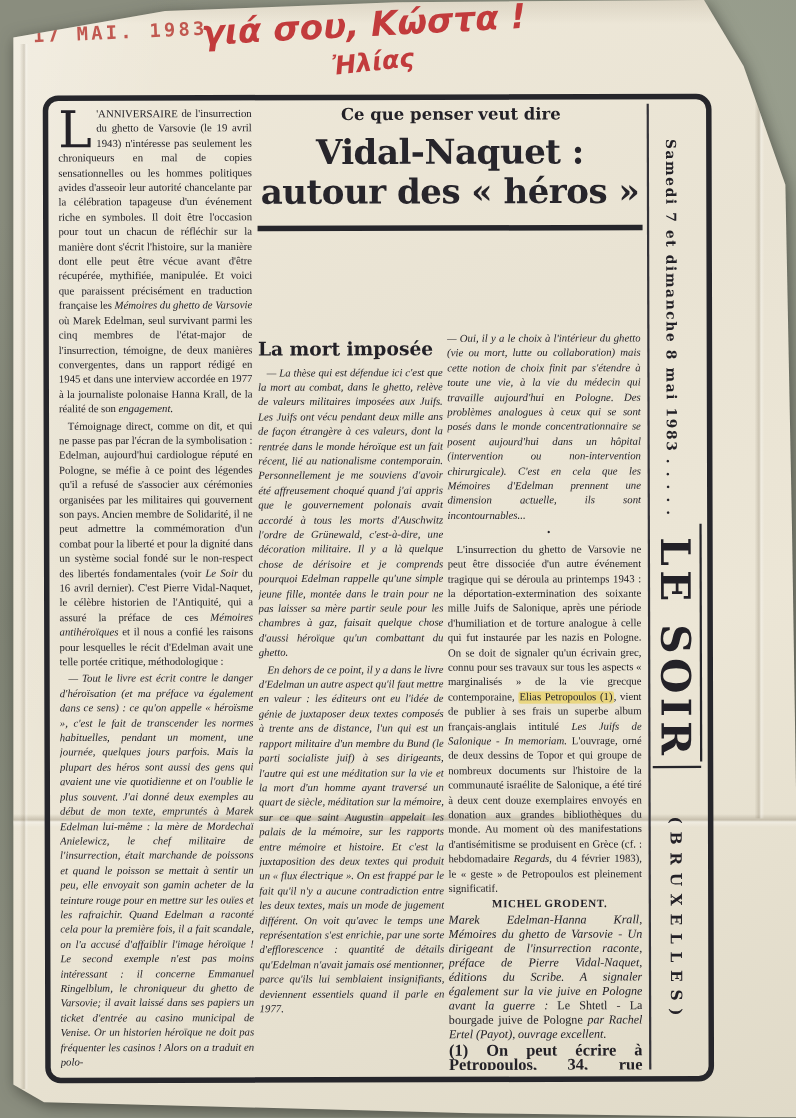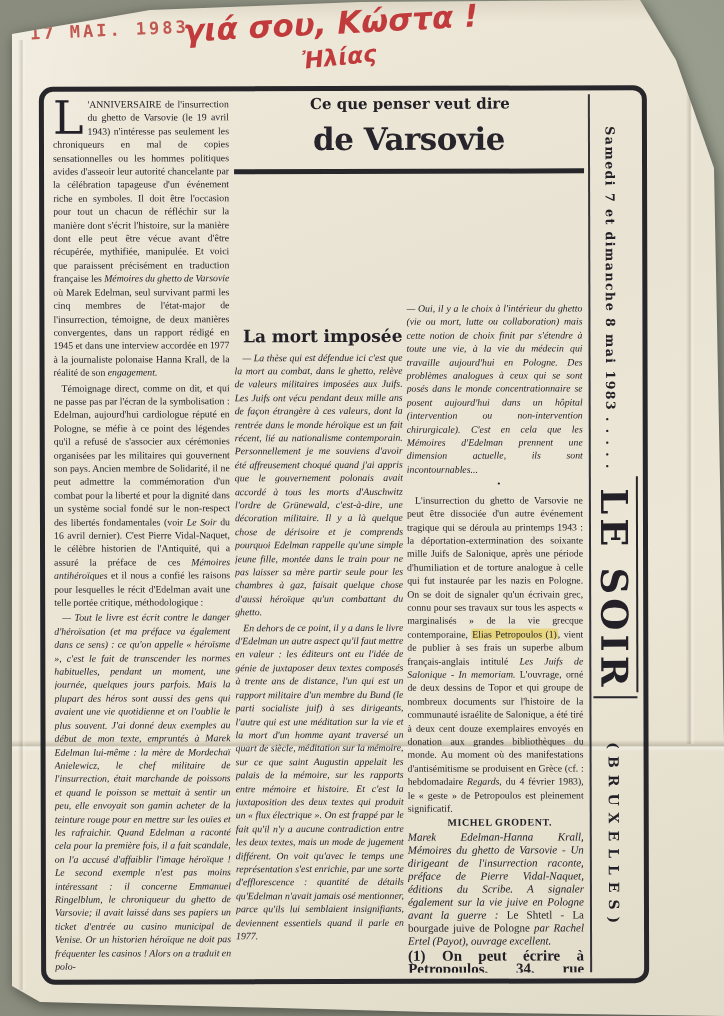--- a/index.html
+++ b/index.html
@@ -62,21 +62,21 @@
   .col2{left:190px;top:211px;width:168px;height:671px;}
   .col3{left:362px;top:211px;width:176px;height:671px;}
 
   .dropcap{float:left;font:400 46px/36px "DejaVu Serif", serif;color:#232127;padding:2px 4px 0 0;}
 
   .head-block{position:absolute;left:190px;top:4px;width:350px;}
   .kicker{font:bold 15px/1.2 "DejaVu Serif", serif;color:#232127;margin:0 0 8px 2px;text-align:center;}
   .headline{font:bold 31px/36px "DejaVu Serif", serif;color:#27252b;text-align:center;letter-spacing:-.5px;}
   .head-rule{height:5px;background:#26262b;margin-top:12px;}
 
-  .subhead{font:bold 17px/1.15 "DejaVu Serif", serif;color:#232127;margin:25px 0 4px;text-align:right;text-indent:0;}
+  .subhead{font:bold 17px/1.15 "DejaVu Serif", serif;color:#232127;margin:7px 0 4px;text-align:left;text-indent:0;}
   .byline{text-align:center;font:600 10px/1.2 "Liberation Serif", serif;letter-spacing:.6px;margin:9px 0 8px;text-indent:0;}
   .bullet-sep{text-align:center;font-size:9px;margin:12px 0 12px;text-indent:0;}
   .footnote-ref{font-weight:700;font-size:15px;margin-top:7px;}
   .book-note{font-size:11px;line-height:12.9px;margin-top:4px;}
   mark.hl{background:rgba(233,212,120,.9);color:inherit;padding:0 1px;border-radius:2px;}
 
   
   .strip-divider{position:absolute;left:544px;top:4px;width:2px;height:878px;background:#35343a;}
   .strip{position:absolute;left:548px;top:0;width:50px;height:886px;}
   .vtxt{writing-mode:vertical-rl;}
@@ -102,21 +102,22 @@
     <div class="stamp">17 MAI. 1983</div>
     <div class="greet">γιά σου, Κώστα !</div>
     <div class="signature">Ἠλίας</div>
 
     <div class="frame">
       <div class="inner">
 
         <div class="head-block">
           <div class="kicker">Ce que penser veut dire</div>
           <div class="headline">
-            <div>de Varsovie</div>
+            <div>Vidal-Naquet :</div>
+            <div>autour des « héros »</div>
           </div>
           <div class="head-rule"></div>
         </div>
 
         <div class="col col1 bodytext">
           <p class="noindent">
             <span class="dropcap">L</span><span>'ANNIVERSAIRE de l'insurrection du ghetto de Varsovie (le 19 avril 1943) n'intéresse pas seulement les chroniqueurs en mal de copies sensationnelles ou les hommes politiques avides d'asseoir leur autorité chancelante par la célébration tapageuse d'un événement riche en symboles. Il doit être l'occasion pour tout un chacun de réfléchir sur la manière dont s'écrit l'histoire, sur la manière dont elle peut être vécue avant d'être récupérée, mythifiée, manipulée. Et voici que paraissent précisément en traduction française les </span><span class="it">Mémoires du ghetto de Varsovie</span><span> où Marek Edelman, seul survivant parmi les cinq membres de l'état-major de l'insurrection, témoigne, de deux manières convergentes, dans un rapport rédigé en 1945 et dans une interview accordée en 1977 à la journaliste polonaise Hanna Krall, de la réalité de son </span><span class="it">engagement.</span>
           </p>
           <p>
             <span>Témoignage direct, comme on dit, et qui ne passe pas par l'écran de la symbolisation : Edelman, aujourd'hui cardiologue réputé en Pologne, se méfie à ce point des légendes qu'il a refusé de s'associer aux cérémonies organisées par les militaires qui gouvernent son pays. Ancien membre de Solidarité, il ne peut admettre la commémoration d'un combat pour la liberté et pour la dignité dans un système social fondé sur le non-respect des libertés fondamentales (voir </span><span class="it">Le Soir</span><span> du 16 avril dernier). C'est Pierre Vidal-Naquet, le célèbre historien de l'Antiquité, qui a assuré la préface de ces </span><span class="it">Mémoires antihéroïques</span><span> et il nous a confié les raisons pour lesquelles le récit d'Edelman avait une telle portée critique, méthodologique :</span>

